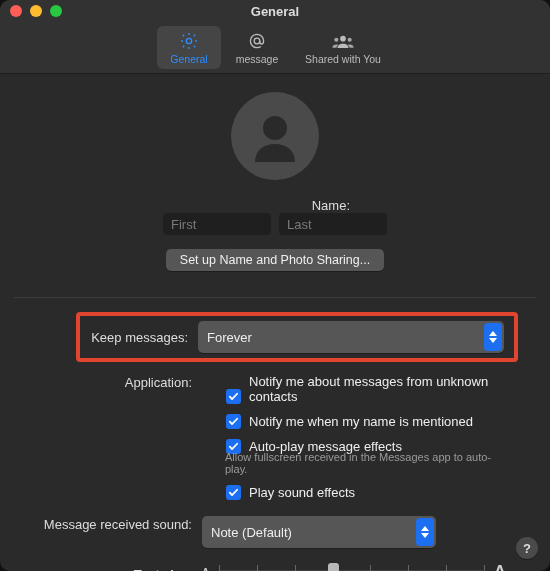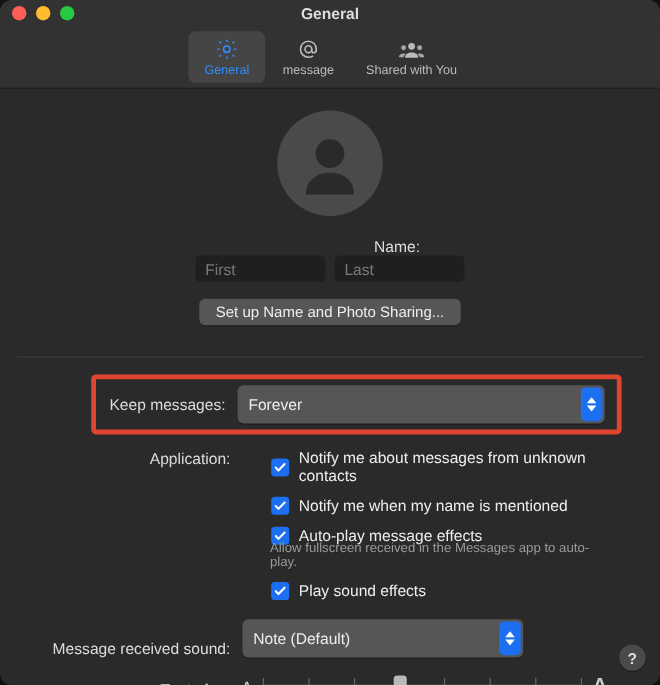--- a/index.html
+++ b/index.html
@@ -139,21 +139,21 @@
     display:flex; align-items:flex-start;
     margin-bottom: 4px;
   }
   .row .rlabel {
     width: 170px; min-width:170px;
     text-align:right; padding-right:10px;
     color:#ddd;
     padding-top: 1px;
   }
   .row .rbody { flex:1; }
-  .chk-line { display:flex; align-items:center; gap:8px; margin-bottom: 10px; padding-left: 24px; }
+  .chk-line { display:flex; align-items:flex-end; gap:8px; margin-bottom: 10px; padding-left: 24px; }
   .chk {
     width:15px; height:15px; border-radius:3px;
     background:#1d6ff2;
     display:flex; align-items:center; justify-content:center;
     flex-shrink:0;
   }
   .chk svg { display:block; }
   .chk-text { color:#eee; font-size:13px; }
   .sub-text { color:#9a9a9a; font-size:11px; margin: -7px 0 10px 23px; }
   .sound-popup { width: 234px; }
@@ -308,21 +308,21 @@
             <span class="chk">
               <svg width="11" height="11" viewBox="0 0 12 12">
                   <path d="M2 6.2l2.4 2.6L10 3" stroke="#fff" stroke-width="1.9" fill="none" stroke-linecap="round" stroke-linejoin="round"></path>
                 </svg>
             </span>
             <span class="chk-text">Play sound effects</span>
           </div>
         </div>
       </div>
 
-      <div class="row" style="align-items:flex-end; margin-top:6px">
+      <div class="row" style="align-items:flex-start; margin-top:6px">
         <div class="rlabel">Message received sound:</div>
         <div class="rbody">
           <div class="popup sound-popup">
             <span>Note (Default)</span>
             <span class="arrows">
               <svg width="8" height="6" viewBox="0 0 8 6">
                   <path d="M4 0L8 5H0z" fill="#fff"></path>
                 </svg>
               <svg width="8" height="6" viewBox="0 0 8 6">
                   <path d="M4 6L0 1h8z" fill="#fff"></path>

